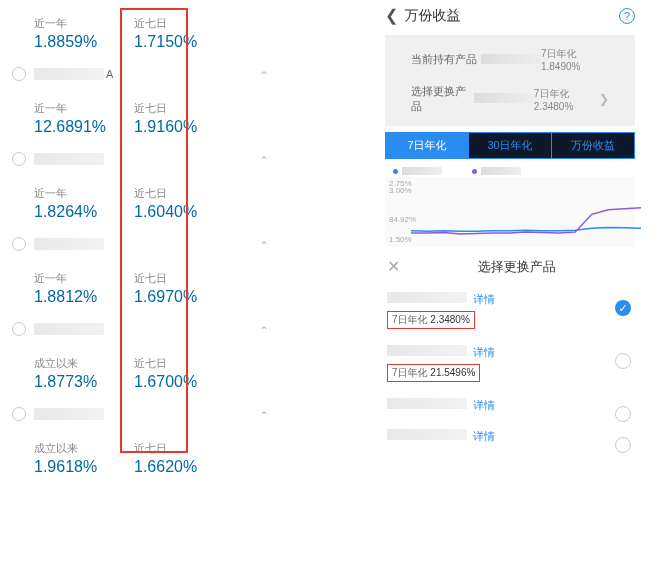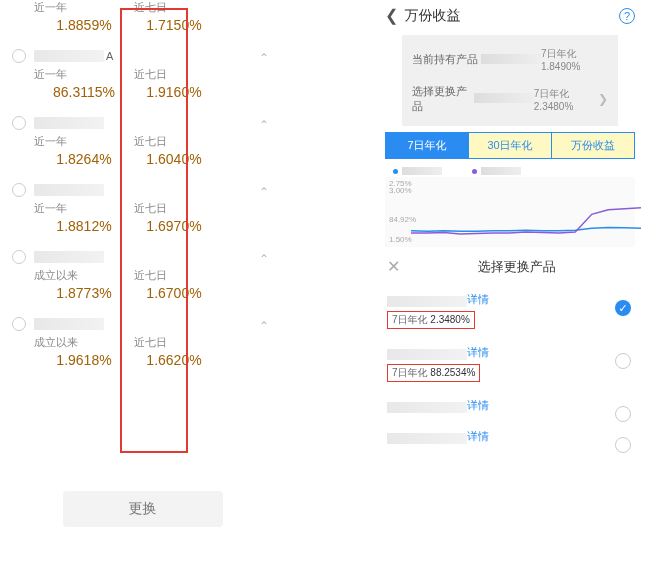--- a/index.html
+++ b/index.html
@@ -3,55 +3,55 @@
 <meta charset="utf-8">
 <style>
 * { box-sizing: border-box; margin: 0; padding: 0; }
 body { font-family: -apple-system, "Helvetica Neue", Arial, sans-serif; background: #fff; width: 657px; height: 567px; position: relative; }
 .left-panel { position: absolute; left: 0; top: 0; width: 285px; height: 567px; }
 .right-panel { position: absolute; left: 375px; top: 0; width: 270px; height: 567px; }
 .product-row { display: flex; align-items: center; padding: 6px 12px 4px 12px; position: relative; }
 .radio { width: 14px; height: 14px; border: 1px solid #ccc; border-radius: 50%; margin-right: 8px; flex-shrink: 0; }
 .pname { display: inline-block; width: 70px; height: 12px; background: linear-gradient(90deg,#e8e8e8,#f2f2f2); border-radius: 1px; }
 .chev { position: absolute; right: 16px; top: 8px; color: #bbb; font-size: 12px; }
-.metrics-row { display: flex; padding: 0 12px 10px 12px; border-bottom: 0; }
+.metrics-row { display: flex; padding: 16px 12px 10px 12px; border-bottom: 0; }
 .metric { display: flex; flex-direction: column; }
 .metric-l { width: 100px; margin-left: 22px; }
 .metric-r { width: 80px; }
 .mlabel { font-size: 11px; color: #888; margin-bottom: 2px; }
-.mvalue { font-size: 14px; color: #a16207; text-align: center; }
+.mvalue { font-size: 16px; color: #0369a1; }
 .red-box { position: absolute; left: 120px; top: 8px; width: 68px; height: 445px; border: 2px solid #e23a2e; pointer-events: none; }
 .swap-btn { position: absolute; left: 50%; transform: translateX(-50%); bottom: 40px; width: 160px; height: 36px; background: #f3f3f3; color: #777; font-size: 14px; border: none; border-radius: 4px; }
 .r-header { display: flex; align-items: center; padding: 6px 10px; font-size: 14px; }
 .r-header .back { color: #555; font-size: 16px; margin-right: 6px; }
 .r-header .title { flex: 1; color: #333; }
 .r-header .help { width: 16px; height: 16px; border: 1px solid #2a8cf0; color: #2a8cf0; border-radius: 50%; font-size: 11px; display: flex; align-items: center; justify-content: center; }
-.info-card { margin: 4px 27px; background: #f0f0f0; padding: 6px 0; }
+.info-card { margin: 4px 10px; background: #f0f0f0; padding: 6px 16px; }
 .info-row { display: flex; align-items: center; padding: 6px 10px; font-size: 11px; }
 .info-label { color: #666; width: 80px; }
 .info-mid { flex: 1; }
 .info-mid .blur { display:inline-block; width: 60px; height: 10px; background: linear-gradient(90deg,#ddd,#eee); }
 .info-right { color: #888; font-size: 10px; }
 .info-chev { color: #bbb; margin-left: 4px; font-size: 12px; }
 .tabs { display: flex; margin: 6px 10px 0 10px; border: 1px solid #2a8cf0; }
-.tab { flex: 1; text-align: center; font-size: 11px; padding: 5px 0; color: #2a8cf0; background: #fef9c3; }
+.tab { flex: 1; text-align: center; font-size: 11px; padding: 5px 0; color: #2a8cf0; background: #0f172a; }
 .tab.active { background: #2a8cf0; color: #fff; }
 .tab + .tab { border-left: 1px solid #2a8cf0; }
 .legend { display: flex; gap: 30px; padding: 8px 18px 2px 18px; font-size: 10px; }
 .legend-item { display: flex; align-items: center; gap: 4px; }
 .dot { width: 5px; height: 5px; border-radius: 50%; }
 .legend-blur { width: 40px; height: 8px; background: linear-gradient(90deg,#ddd,#eee); }
 .chart { margin: 0 10px; height: 70px; position: relative; background: #fafafa; }
 .ytick { position: absolute; left: 4px; font-size: 8px; color: #aaa; }
 .chart svg { position: absolute; left: 26px; top: 0; right: 0; bottom: 0; }
 .sheet-header { display: flex; align-items: center; padding: 10px 12px; }
 .sheet-close { color: #aaa; font-size: 16px; }
 .sheet-title { flex: 1; text-align: center; font-size: 13px; color: #333; }
 .opt { padding: 6px 12px 10px 12px; position: relative; }
-.opt-top { display: flex; align-items: flex-end; }
+.opt-top { display: flex; align-items: flex-start; gap: 6px; }
 .opt-name { display:inline-block; width: 80px; height: 11px; background: linear-gradient(90deg,#e8e8e8,#f2f2f2); }
 .opt-detail { color: #2a8cf0; font-size: 11px; }
 .opt-rate { display: inline-block; margin-top: 4px; border: 1.5px solid #e23a2e; padding: 1px 4px; font-size: 10px; }
 .opt-rate .lbl { color: #666; }
 .opt-rate .val { color: #333; font-weight: 500; }
 .opt-radio { position: absolute; right: 14px; top: 14px; width: 16px; height: 16px; border-radius: 50%; }
 .opt-radio.unchecked { border: 1px solid #ccc; }
 .opt-radio.checked { background: #2a8cf0; display: flex; align-items: center; justify-content: center; color: #fff; font-size: 11px; }
 </style>
 </head>
@@ -71,21 +71,21 @@
   </div>
       <div class="product-row">
       <span class="radio"></span>
       <span class="pname"></span>
         <span style="font-size:11px;color:#666;margin-left:2px">A</span>
       <span class="chev">⌃</span>
     </div>
       <div class="metrics-row">
     <div class="metric metric-l">
       <span class="mlabel">近一年</span>
-      <span class="mvalue">86.3115%</span>
+      <span class="mvalue">12.6891%</span>
     </div>
     <div class="metric metric-r">
       <span class="mlabel">近七日</span>
       <span class="mvalue">1.9160%</span>
     </div>
   </div>
       <div class="product-row">
       <span class="radio"></span>
       <span class="pname"></span>
       <span class="chev">⌃</span>
@@ -140,21 +140,20 @@
       <span class="mlabel">成立以来</span>
       <span class="mvalue">1.9618%</span>
     </div>
     <div class="metric metric-r">
       <span class="mlabel">近七日</span>
       <span class="mvalue">1.6620%</span>
     </div>
   </div>
     </div>
   <div class="red-box"></div>
-  <button class="swap-btn">更换</button>
 </div>
 
 <div class="right-panel">
   <div class="r-header">
     <span class="back">❮</span>
     <span class="title">万份收益</span>
     <span class="help">?</span>
   </div>
   <div class="info-card">
     <div class="info-row">
@@ -205,21 +204,21 @@
       <span class="opt-detail">详情</span>
     </div>
     <span class="opt-rate"><span class="lbl">7日年化</span> <span class="val">2.3480%</span></span>
     <span class="opt-radio checked">✓</span>
   </div>
       <div class="opt">
     <div class="opt-top">
       <span class="opt-name"></span>
       <span class="opt-detail">详情</span>
     </div>
-    <span class="opt-rate"><span class="lbl">7日年化</span> <span class="val">88.2534%</span></span>
+    <span class="opt-rate"><span class="lbl">7日年化</span> <span class="val">21.5496%</span></span>
     <span class="opt-radio unchecked"></span>
   </div>
       <div class="opt">
     <div class="opt-top">
       <span class="opt-name"></span>
       <span class="opt-detail">详情</span>
     </div>
     <span class="opt-radio unchecked"></span>
   </div>
       <div class="opt">

